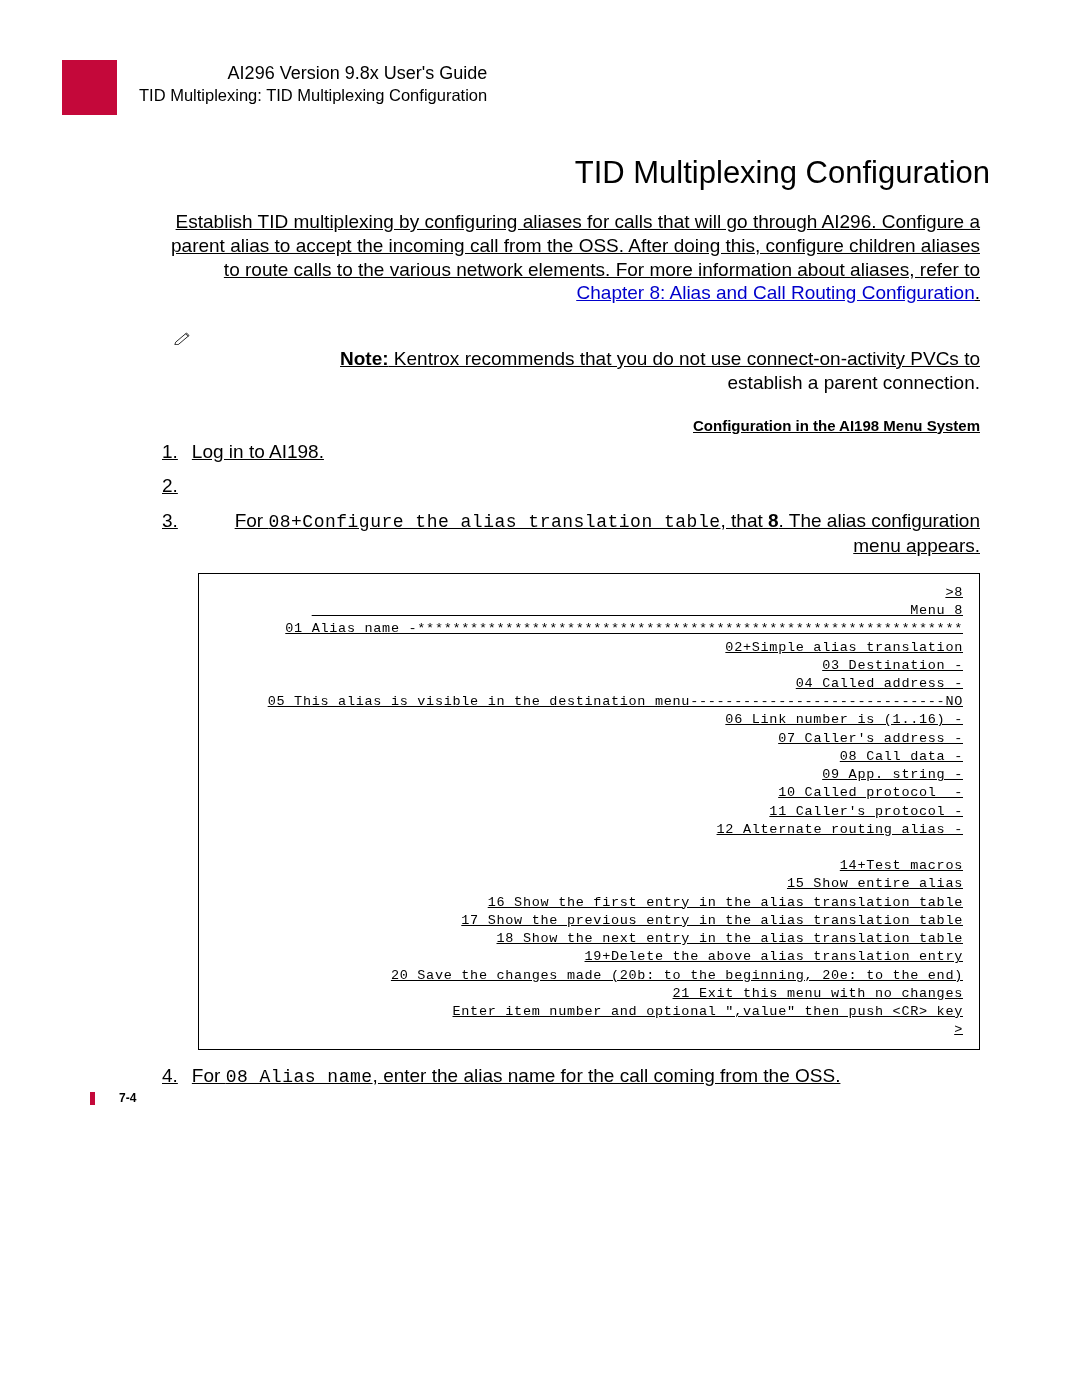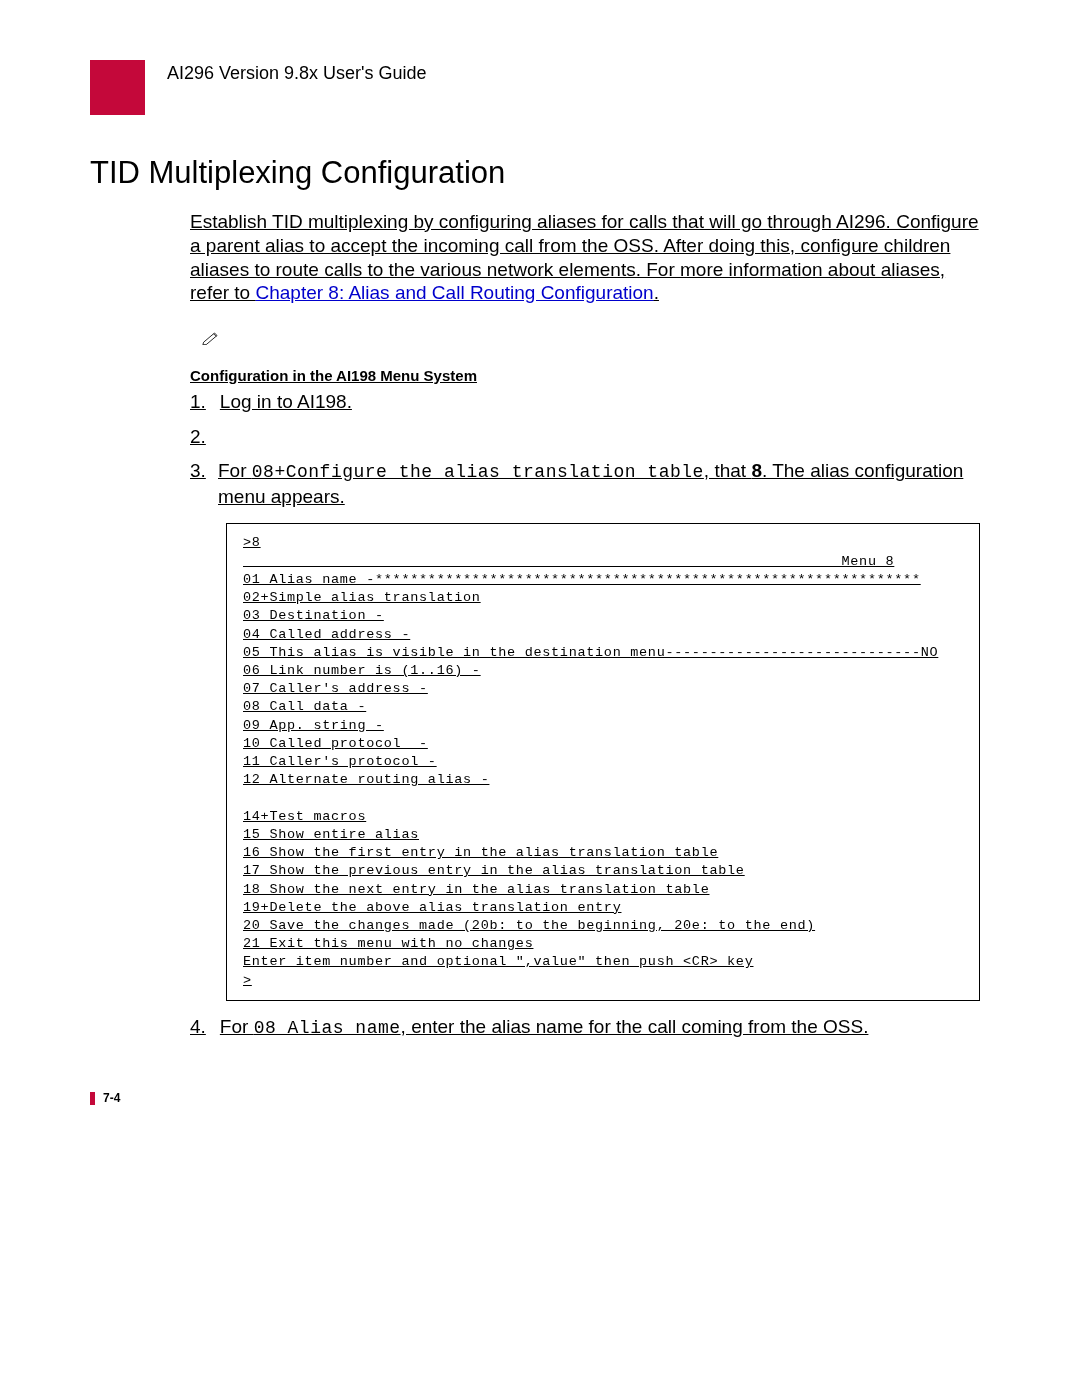--- a/index.html
+++ b/index.html
@@ -7,21 +7,22 @@
     padding: 0;
     background: #fff;
     font-family: Arial, Helvetica, sans-serif;
     color: #000;
   }
   .page {
     width: 1080px;
     height: 1155px;
     position: relative;
     box-sizing: border-box;
-    padding: 60px 90px 50px 90px;
+    padding: 60px 90px 50px 62px;
+    text-align: right;
   }
   .header-row {
     display: flex;
     align-items: flex-start;
     gap: 22px;
     margin-bottom: 40px;
   }
   .red-block {
     width: 55px;
     height: 55px;
@@ -117,58 +118,63 @@
     line-height: 1.35;
     white-space: pre;
     letter-spacing: 0.7px;
   }
   .footer {
     position: absolute;
     bottom: 50px;
     left: 90px;
     display: flex;
     align-items: center;
-    gap: 8px;
+    gap: 24px;
   }
   .footer-bar {
     width: 5px;
     height: 13px;
     background: #c4083a;
   }
   .footer-text {
     font-size: 12px;
     font-weight: bold;
   }
 </style>
 </head>
 <body>
 
 <div class="page">
 
   <div class="header-row">
     <div class="red-block"></div>
     <div class="header-text">
       <div class="guide-title">AI296 Version 9.8x User's Guide</div>
+      <div class="breadcrumb">TID Multiplexing: TID Multiplexing Configuration</div>
     </div>
   </div>
 
   <h1 class="main-heading">TID Multiplexing Configuration</h1>
 
   <div class="body-content">
 
     <p class="intro-para">
       <span>Establish TID multiplexing by configuring aliases for calls that will go through AI296. Configure a parent alias to accept the incoming call from the OSS. After doing this, configure children aliases to route calls to the various network elements. For more information about aliases, refer to </span><a href="#" class="xref">Chapter 8:  Alias and Call Routing Configuration</a><span>.</span>
     </p>
 
 
     <div class="note-block">
       <svg class="pencil-icon" viewBox="0 0 24 16">
         <path d="M2 13 L15 2 L18 5 L5 16 L1 16 Z" fill="none" stroke="#000" stroke-width="1"></path>
         <line x1="14" y1="3" x2="17" y2="6" stroke="#000" stroke-width="1"></line>
       </svg>
+      <div class="note-line">
+        <span class="note-label">Note:</span><span>  Kentrox recommends that you do not use connect-on-activity PVCs to</span><br>
+        <span style="margin-left:60px;display:inline-block">establish a parent connection.</span>
+      </div>
     </div>
 
     <div class="sub-sub-heading">Configuration in the AI198 Menu System</div>
 
     <div class="ol">
 
       <div class="li">
         <span class="num">1.</span>
         <span>Log in to AI198.</span>
       </div>

